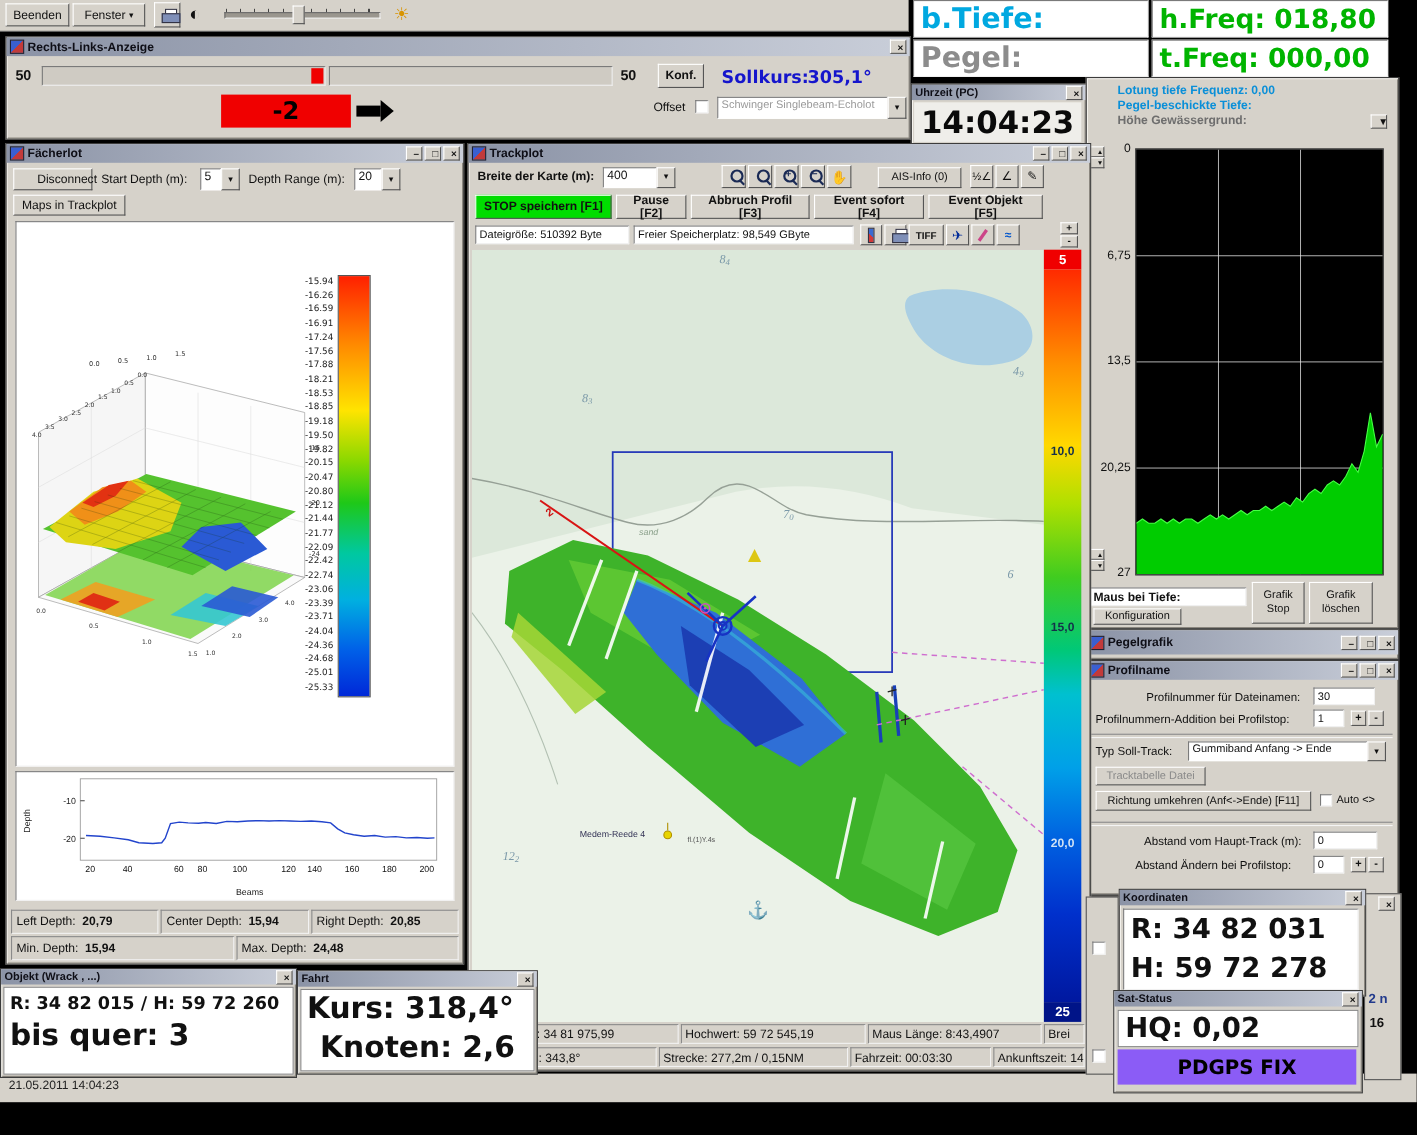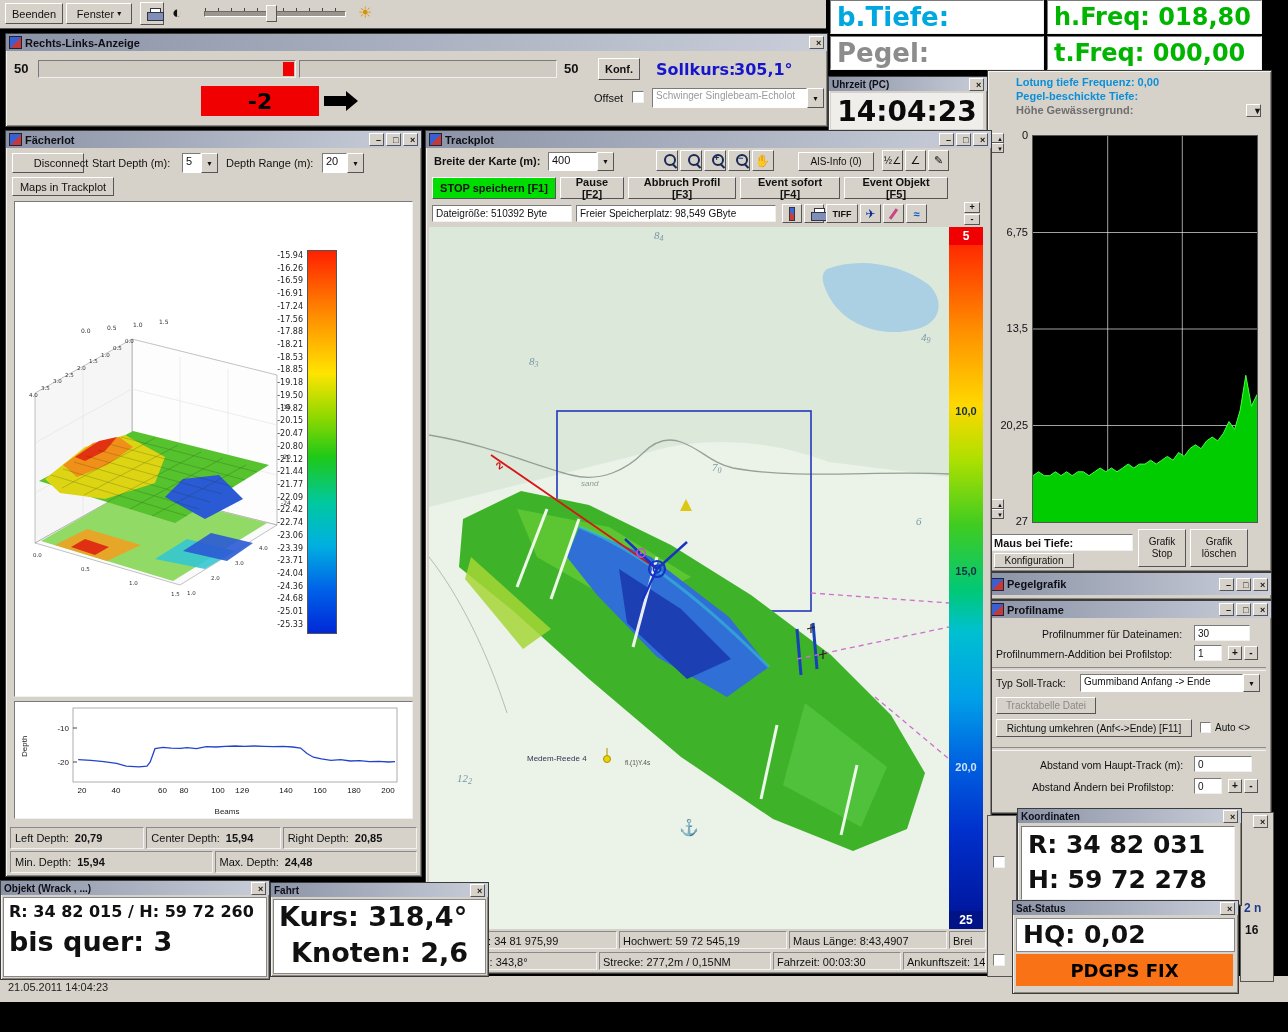--- a/index.html
+++ b/index.html
@@ -403,21 +403,21 @@
       <text x="12" y="55" font-size="8" fill="#222" transform="rotate(-90 12 55)">Depth</text>
       <text x="212" y="112" font-size="8" text-anchor="middle" fill="#222">Beams</text>
       <polyline id="beam-line" fill="none" stroke="#2244cc" stroke-width="1.3" points="63.2,57.6 76.0,58.3 88.8,59.7 101.6,61.4 111.2,64.1 124.0,64.8 132.0,64.1 135.2,60.0 140.0,46.7 148.0,45.4 156.0,46.1 165.6,46.4 172.0,45.7 181.6,46.7 191.2,44.7 200.8,45.0 210.4,44.4 220.0,44.0 229.6,44.4 239.2,44.0 248.8,44.4 258.4,44.7 268.0,44.4 277.6,45.0 285.6,46.1 292.0,51.5 298.4,55.2 306.4,56.9 316.0,58.3 325.6,57.6 335.2,59.0 344.8,58.6 354.4,59.7 364.0,59.3 373.6,60.0 380.0,59.7"></polyline>
     </svg>
     <div class="abs" style="left:50px;top:84px;width:340px;display:flex;justify-content:space-between;">
         <span style="font-size:8px;width:34px;text-align:center;">20</span>
         <span style="font-size:8px;width:34px;text-align:center;">40</span>
         <span style="font-size:8px;width:34px;text-align:right;">60</span>
         <span style="font-size:8px;width:34px;text-align:center;">80</span>
         <span style="font-size:8px;width:34px;text-align:center;">100</span>
-        <span style="font-size:8px;width:34px;text-align:left;font-family:Liberation Mono, monospace;">120</span>
+        <span style="font-size:8px;width:34px;text-align:right;">120</span>
         <span style="font-size:8px;width:34px;text-align:center;">140</span>
         <span style="font-size:8px;width:34px;text-align:center;">160</span>
         <span style="font-size:8px;width:34px;text-align:center;">180</span>
         <span style="font-size:8px;width:34px;text-align:center;">200</span>
       </div>
   </div>
 
   <div class="abs" style="left:4px;top:696px;width:407px;display:flex;gap:2px;">
       <div class="stat-cell" style="flex:1;border:1px solid;border-color:#8a8a8a #f2f2f2 #f2f2f2 #8a8a8a;">
       <span class="stat-l">Left Depth:</span>
@@ -631,21 +631,21 @@
 <div class="win" style="left:1012px;top:900px;width:225px;height:92px;">
   <div class="tbar small">
     <span>Sat-Status</span>
     <span class="tbtns">
         <button class="tbtn">×</button>
       </span>
   </div>
   <div class="abs" style="left:3px;top:17px;width:217px;height:32px;background:#fff;border:1px solid #888;">
     <span class="bigdigit abs" style="left:6px;top:1px;font-size:25px;">HQ: 0,02</span>
   </div>
-  <div class="abs" style="left:3px;top:53px;width:217px;height:32px;background:#f97316;display:flex;align-items:center;justify-content:center;">
+  <div class="abs" style="left:3px;top:53px;width:217px;height:32px;background:#8b5cf6;display:flex;align-items:center;justify-content:center;">
     <span class="bigdigit" style="font-size:18px;color:#000;">PDGPS FIX</span>
   </div>
 </div>
 
 <div class="win" style="left:0;top:880px;width:268px;height:98px;">
   <div class="tbar small">
     <span>Objekt (Wrack , ...)</span>
     <span class="tbtns">
         <button class="tbtn">×</button>
       </span>

